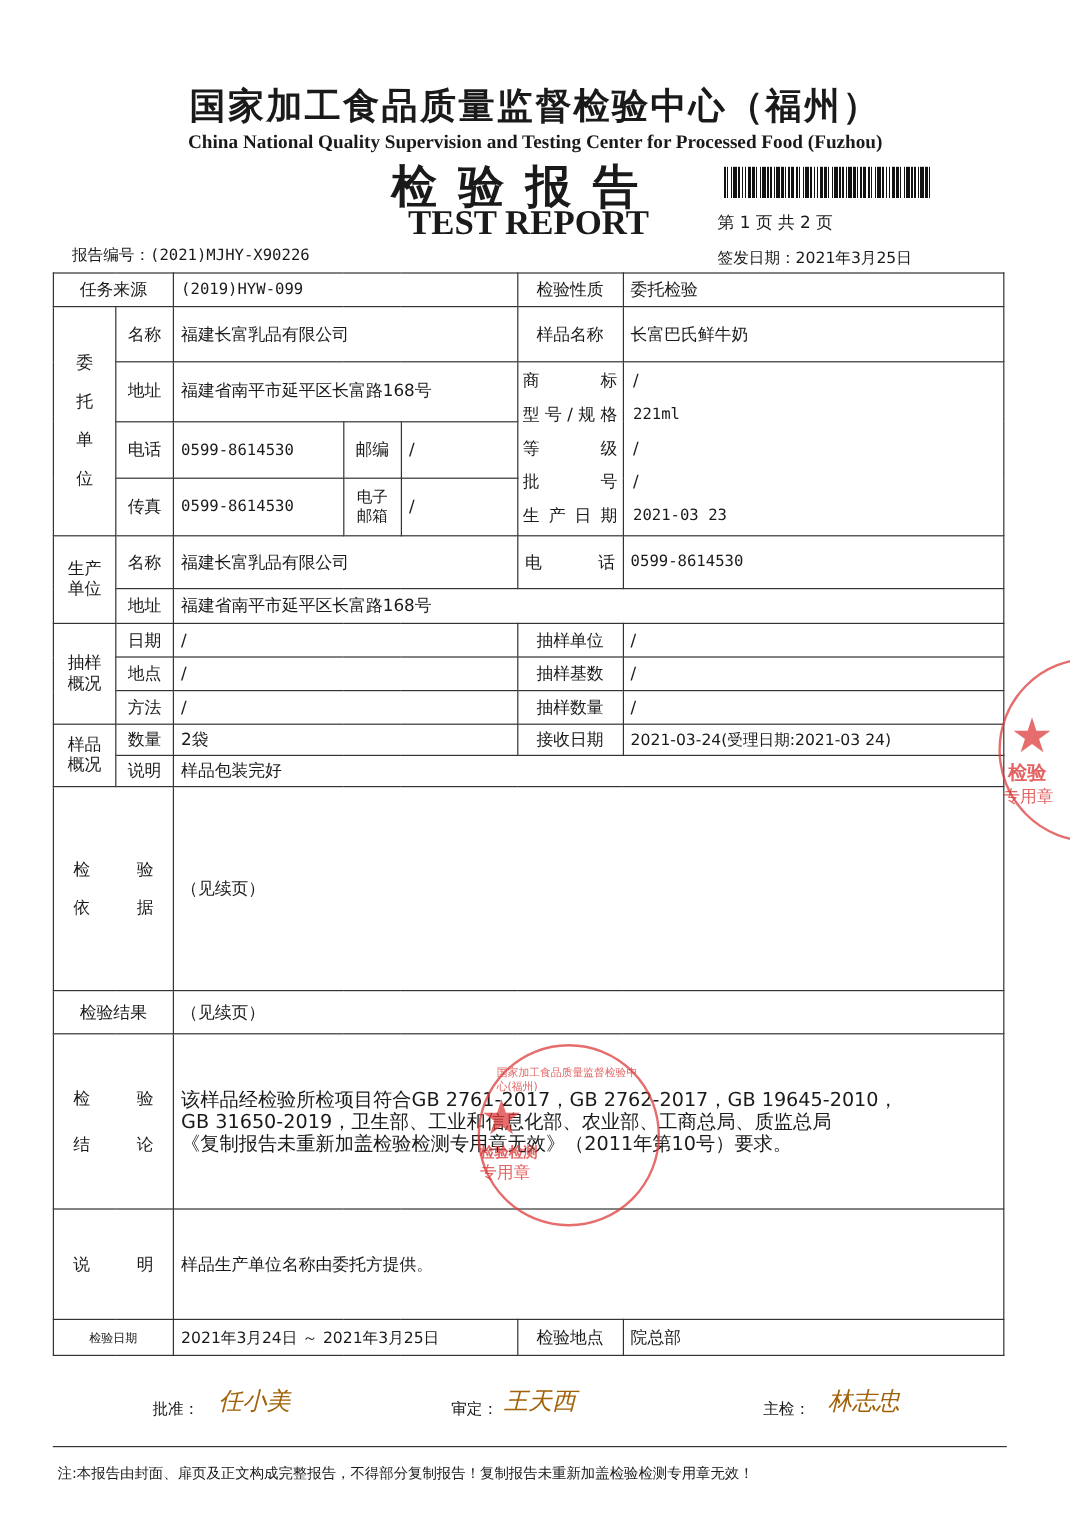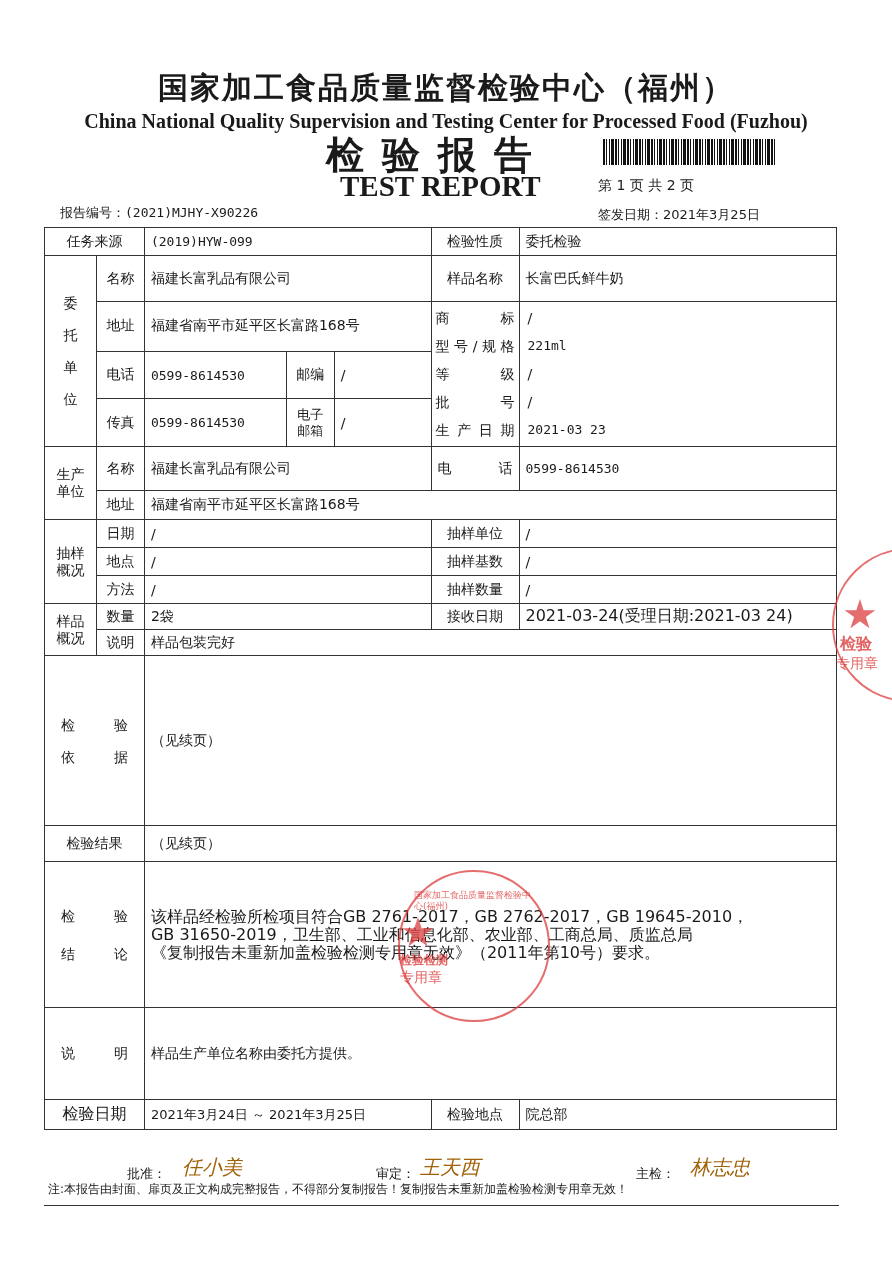--- a/index.html
+++ b/index.html
@@ -1,38 +1,38 @@
 <!DOCTYPE html>
 <html><head>
 <meta charset="utf-8">
 <style>
   html, body { margin:0; padding:0; background:#fff; }
   body { width:892px; height:1261px; position:relative; overflow:hidden; font-family:"DejaVu Sans", sans-serif; color:#1a1a1a; }
   .abs { position:absolute; }
   .title-cn { left:0; width:892px; top:68px; text-align:center; font-size:30px; font-weight:bold; letter-spacing:2px; }
-  .title-en { left:0; width:892px; top:110px; text-align:center; font-family:"Liberation Serif", serif; font-weight:bold; font-size:20px; }
+  .title-en { left:0; width:892px; top:110px; text-align:center; font-family:"Liberation Serif", serif; font-weight:bold; font-size:16px; }
   .report-cn { left:326px; top:130px; font-size:38px; font-weight:bold; letter-spacing:18px; }
   .report-en { left:340px; top:170px; font-family:"Liberation Serif", serif; font-weight:bold; font-size:29px; }
   .barcode { left:603px; top:139px; width:172px; height:26px;
     background: repeating-linear-gradient(90deg,#111 0 2px,#fff 2px 3px,#111 3px 4px,#fff 4px 6px,#111 6px 7px,#fff 7px 8px,#111 8px 11px,#fff 11px 12px); }
   .page-info { left:598px; top:177px; font-size:14px; }
   .report-no { left:60px; top:204px; font-size:13px; font-family:"DejaVu Sans Mono", monospace; }
   .issue-date { left:598px; top:206px; font-size:13px; }
   table.main { position:absolute; left:44px; top:227px; width:793px; border-collapse:collapse; font-size:14px; }
   table.main td { border:1.5px solid #333; padding:0 6px; vertical-align:middle; }
   .lbl { text-align:center; white-space:nowrap; }
   .lblj { text-align:justify; text-align-last:justify; white-space:nowrap; }
   .mono { font-family:"DejaVu Sans Mono", monospace; font-size:13px; }
   .vertical { text-align:center; line-height:32px; }
   .sub { line-height:28px; }
   .stamp { border:2.5px solid rgba(220,60,60,0.75); border-radius:50%; color:rgba(220,60,60,0.8); text-align:left; pointer-events:none; }
   .stamp-star { color:rgba(220,60,60,0.75); font-size:40px; line-height:1; }
   .sig-label { font-size:13px; }
   .sig { font-family:"DejaVu Serif", serif; font-style:italic; font-size:20px; color:#a16207; }
-  .footer-note { left:48px; top:1181px; font-size:12px; }
+  .footer-note { left:48px; top:1220px; font-size:12px; }
   .spread { display:flex; justify-content:space-between; }
 </style>
 </head>
 <body>
 
 <div class="abs title-cn">国家加工食品质量监督检验中心（福州）</div>
 <div class="abs title-en">China National Quality Supervision and Testing Center for Processed Food (Fuzhou)</div>
 <div class="abs report-cn">检验报告</div>
 <div class="abs report-en">TEST REPORT</div>
 <div class="abs barcode"></div>
@@ -136,21 +136,21 @@
     <td colspan="3">/</td>
     <td class="lbl">抽样数量</td>
     <td>/</td>
   </tr>
 
   <tr style="height:26px">
     <td rowspan="2" class="lbl" style="white-space:normal;line-height:17px;">样品概况</td>
     <td class="lbl">数量</td>
     <td colspan="3">2袋</td>
     <td class="lbl">接收日期</td>
-    <td style="font-size:16px;">2021-03-24(受理日期:2021-03 24)</td>
+    <td style="font-size:13px;">2021-03-24(受理日期:2021-03 24)</td>
   </tr>
   <tr style="height:26px">
     <td class="lbl">说明</td>
     <td colspan="5">样品包装完好</td>
   </tr>
 
   <tr style="height:170px">
     <td colspan="2">
       <div class="spread" style="padding:0 10px;line-height:32px;">
             <span>检</span>
@@ -191,21 +191,21 @@
     <td colspan="2">
       <div class="spread" style="padding:0 10px;">
             <span>说</span>
             <span>明</span>
           </div>
     </td>
     <td colspan="5">样品生产单位名称由委托方提供。</td>
   </tr>
 
   <tr style="height:30px">
-    <td colspan="2" class="lbl" style="font-size:16px;">检验日期</td>
+    <td colspan="2" class="lbl" style="font-size:10px;">检验日期</td>
     <td colspan="3" style="font-size:13px;margin-top:39px;">2021年3月24日  ～  2021年3月25日</td>
     <td class="lbl">检验地点</td>
     <td>院总部</td>
   </tr>
 </tbody>
   </table>
 
 <div class="abs stamp" style="left:398px;top:870px;width:148px;height:148px;">
   <div style="font-size:9px;margin-top:18px;padding:0 14px;line-height:11px;">国家加工食品质量监督检验中心(福州)</div>
   <div class="stamp-star">★</div>

